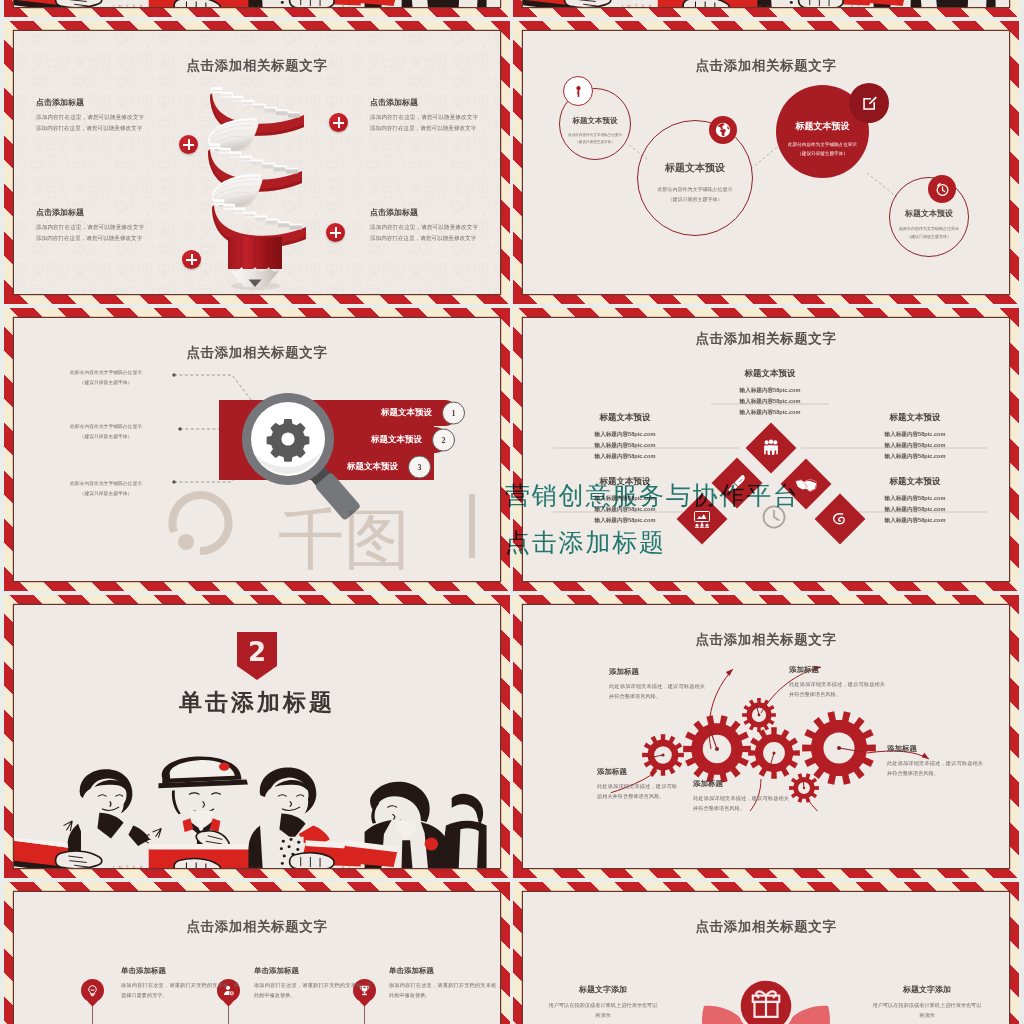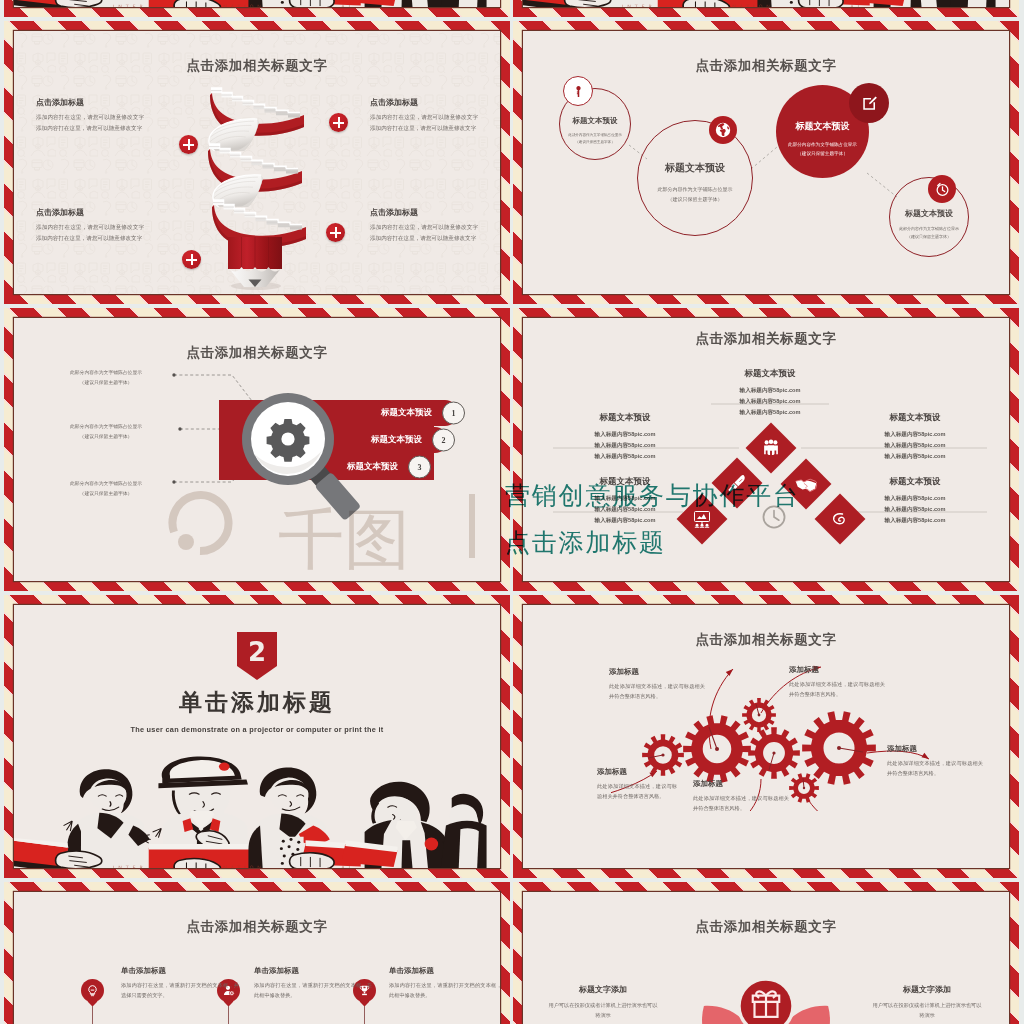--- a/index.html
+++ b/index.html
@@ -667,21 +667,20 @@
   <div class="stripes"></div>
   <div class="paper">
     <div class="shield">
       <svg viewBox="0 0 40 48" width="40" height="48">
         <path d="M0 0 h40 v34 l-20 14 l-20 -14z" fill="#ae1e24"></path>
       </svg>
       <span class="shield-num">2</span>
     </div>
     <div class="sec-title">单击添加标题</div>
     <div class="sec-sub">
-      <div>The user can demonstrate on a projector or computer or print the it</div>
     </div>
     <div class="cover-art">
       <svg viewBox="0 0 487 128" preserveAspectRatio="none">
         <g transform="translate(6,6) scale(0.97,1)">
 
           <g>
             <path d="M62 42 c-2 -15 9 -26 25 -27 c16 -1 28 9 29 24 c1 10 -4 19 -12 24 c4 -6 4 -14 1 -20 c-4 -8 -13 -11 -23 -10 c-9 1 -15 6 -17 13 c-2 -1 -3 -3 -3 -4z" fill="#231815"></path>
             <path d="M72 44 c-1 -10 6 -18 17 -19 c11 -1 20 6 21 16 c1 10 -6 18 -17 19 c-11 1 -20 -6 -21 -16z" fill="#efeae6"></path>
             <path d="M77 34 c6 -7 17 -9 25 -6 c7 3 11 9 12 17 c-3 -8 -9 -13 -16 -13 c-8 -1 -16 0 -21 2z" fill="#231815"></path>
             <g stroke="#231815" stroke-width="1.2" fill="none" stroke-linecap="round">

